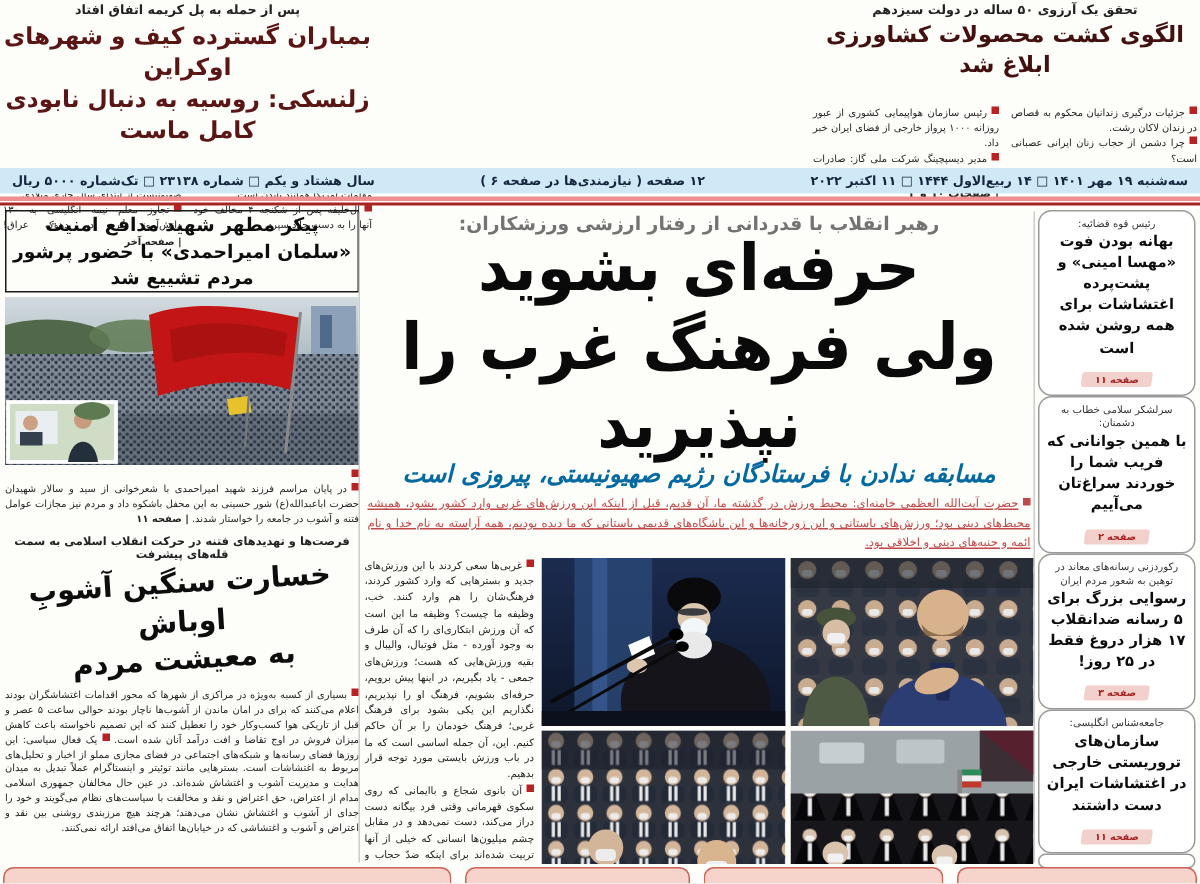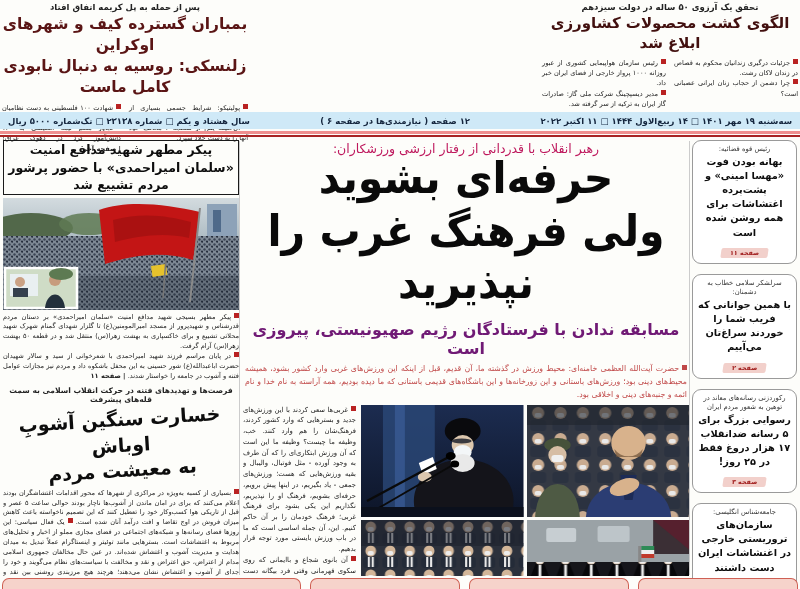--- a/index.html
+++ b/index.html
@@ -6,21 +6,21 @@
   .page{position:relative;width:800px;height:589px;margin:0 auto;background:#fdfdfa;
         font-family:"DejaVu Sans",sans-serif;direction:rtl;overflow:hidden;color:#1a1a1a;}
   
   .hdr{position:absolute;top:0;left:0;right:0;height:112px;}
   .hdr-right{position:absolute;top:2px;right:2px;width:256px;}
   .hdr-left{position:absolute;top:2px;left:2px;width:246px;}
   .kicker-sm{font-size:8.5px;font-weight:bold;text-align:center;color:#222;}
   .hdr-right .story-head{font-size:15px;font-weight:bold;text-align:center;line-height:1.3;color:#42100f;margin-top:2px;}
   .hdr-left .story-head{font-size:15.5px;font-weight:bold;text-align:center;line-height:1.35;color:#5a1515;margin-top:2px;}
   .bullets{display:flex;gap:8px;margin-top:5px;}
-  .bcol{flex:1;font-size:6.6px;line-height:1.55;text-align:justify;color:#222;}
+  .bcol{flex:1;font-size:6.6px;line-height:1.55;text-align:justify;color:#222;margin-top:12px;}
   .bq{display:inline-block;width:5px;height:5px;background:#b92222;margin-left:3px;vertical-align:1px;}
   .pages-note{font-weight:bold;font-size:7.5px;margin-top:2px;}
   .logo-wrap{position:absolute;top:0;right:268px;width:264px;height:110px;text-align:center;}
   .logo-text{font-size:66px;font-weight:bold;color:#0d0d0d;line-height:100px;transform:scaleY(1.12);letter-spacing:-2px;}
   .globe{position:absolute;top:4px;right:112px;width:40px;height:40px;}
   
   .datebar{position:absolute;top:112px;left:0;right:0;height:17px;background:#cfe9f7;
            display:flex;justify-content:space-between;align-items:center;padding:0 8px;
            font-size:8.5px;font-weight:bold;color:#14253d;}
   .rule-a{position:absolute;top:131px;left:0;right:0;height:3px;background:#ef8f8f;}
@@ -32,32 +32,32 @@
                    text-align:center;line-height:1.4;color:#0d0d0d;}
   .funeral-photo{margin-top:3px;width:236px;height:112px;display:block;}
   .cap{font-size:6.6px;line-height:1.5;text-align:justify;margin-top:3px;color:#222;}
   .kicker2{font-size:7.6px;font-weight:bold;text-align:center;margin-top:4px;color:#222;}
   .riot-head{font-size:19px;font-weight:bold;text-align:center;line-height:1.35;color:#0d0d0d;
              transform:rotate(-3.5deg);margin-top:3px;}
   .riot-body{font-size:6.6px;line-height:1.5;text-align:justify;margin-top:5px;color:#222;}
   .pgref{font-weight:bold;white-space:nowrap;}
   
   .col-center{position:absolute;top:140px;left:243px;width:446px;bottom:13px;overflow:hidden;}
-  .lead-kicker{font-size:12.5px;font-weight:normal;text-align:center;color:#be185d;margin-top:1px;}
+  .lead-kicker{font-size:12.5px;font-weight:bold;text-align:center;color:#737373;margin-top:1px;}
   .lead-h{font-size:41px;font-weight:bold;text-align:center;line-height:1.22;color:#0a0a0a;transform:scaleY(1.05);}
-  .lead-sub{font-size:16px;font-weight:bold;text-align:center;color:#701a75;margin-top:14px;}
-  .lead-intro{font-size:7.8px;line-height:1.65;text-align:justify;color:#c04848;margin:5px 2px 3px;}
+  .lead-sub{font-size:16px;font-weight:bold;text-align:center;color:#0369a1;margin-top:0;font-style:italic;}
+  .lead-intro{font-size:7.8px;line-height:1.65;text-align:justify;color:#c04848;margin:5px 2px 3px;text-decoration:underline;}
   .lead-intro .bq{background:#c04848;}
   .center-grid{display:flex;gap:5px;margin-top:2px;}
   .photos{width:328px;display:grid;grid-template-columns:1fr 1fr;grid-template-rows:112px 127px;gap:3px;direction:rtl;}
   .photos svg{width:100%;height:100%;display:block;}
   .lead-textcol{flex:1;font-size:6.8px;line-height:1.58;text-align:justify;color:#222;overflow:hidden;height:243px;}
   
   .sidebar{position:absolute;top:140px;right:3px;width:105px;bottom:14px;
-           display:flex;flex-direction:column;justify-content:space-between;gap:10px;}
+           display:flex;flex-direction:column;justify-content:space-between;gap:0;}
   .sbox{border:1px solid #9a9a9a;border-radius:9px;padding:4px 3px;text-align:center;background:#fff;}
   .sbox .k{font-size:6.8px;color:#333;line-height:1.4;}
   .sbox .h{font-size:9.8px;font-weight:bold;line-height:1.45;color:#0d0d0d;margin-top:0;}
   .sbox .p{display:inline-block;background:#f2d0cb;color:#a32222;font-size:6.4px;font-weight:bold;
            padding:1px 9px;border-radius:2px;margin-top:3px;transform:skewX(-8deg);}
   
   .bstrip{position:absolute;bottom:0;left:0;right:0;height:11px;display:flex;gap:9px;padding:0 2px;}
   .bseg{background:#f6d3cb;border:1.5px solid #cf6054;border-bottom:none;border-radius:7px 7px 0 0;}
 </style>
 </head>
@@ -144,21 +144,21 @@
       <rect x="2" y="70" width="72" height="40" fill="#cfdcc6" stroke="#ffffff" stroke-width="2.5"></rect>
       <rect x="7" y="76" width="28" height="22" fill="#e9eff1"></rect>
       <circle cx="17" cy="84" r="5" fill="#caa184"></circle>
       <rect x="10" y="90" width="15" height="9" fill="#35404e"></rect>
       <circle cx="52" cy="82" r="6" fill="#c79c7e"></circle>
       <path d="M42,110 C44,92 60,92 62,110 Z" fill="#23303c"></path>
       <ellipse cx="58" cy="76" rx="12" ry="6" fill="#5d7a52"></ellipse>
     </svg>
 
     <div class="cap">
-      <span class="bq"></span><span>پیکر مطهر بسیجی شهید مدافع امنیت «سلمان امیراحمدی» بر دستان مردم قدرشناس و شهیدپرور از مسجد امیرالمومنین(ع) تا گلزار شهدای گمنام شهرک شهید محلاتی تشییع و برای خاکسپاری به بهشت زهرا(س) منتقل شد و در قطعه ۵۰ بهشت زهرا(س) آرام گرفت.</span>
+      <span class="bq"></span>
       <br>
       <span class="bq"></span><span>در پایان مراسم فرزند شهید امیراحمدی با شعرخوانی از سید و سالار شهیدان حضرت اباعبدالله(ع) شور حسینی به این محفل باشکوه داد و مردم نیز مجازات عوامل فتنه و آشوب در جامعه را خواستار شدند.</span>
       <span class="pgref">| صفحه ۱۱</span>
     </div>
 
     <div class="kicker2">فرصت‌ها و تهدیدهای فتنه در حرکت انقلاب اسلامی به سمت قله‌های پیشرفت</div>
     <div class="riot-head">
       <span>خسارت سنگین آشوبِ اوباش</span><br>
       <span>به معیشت مردم</span>
     </div>

